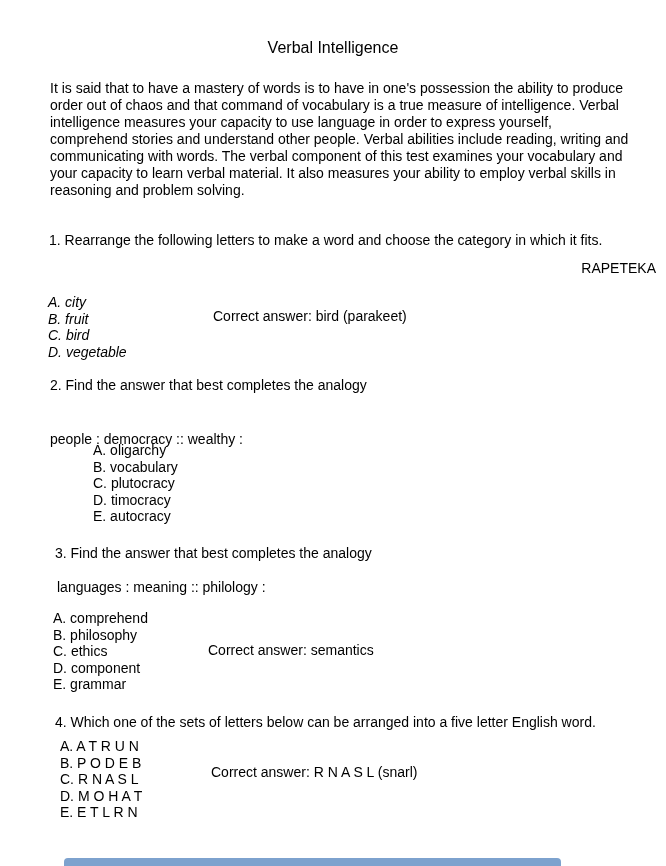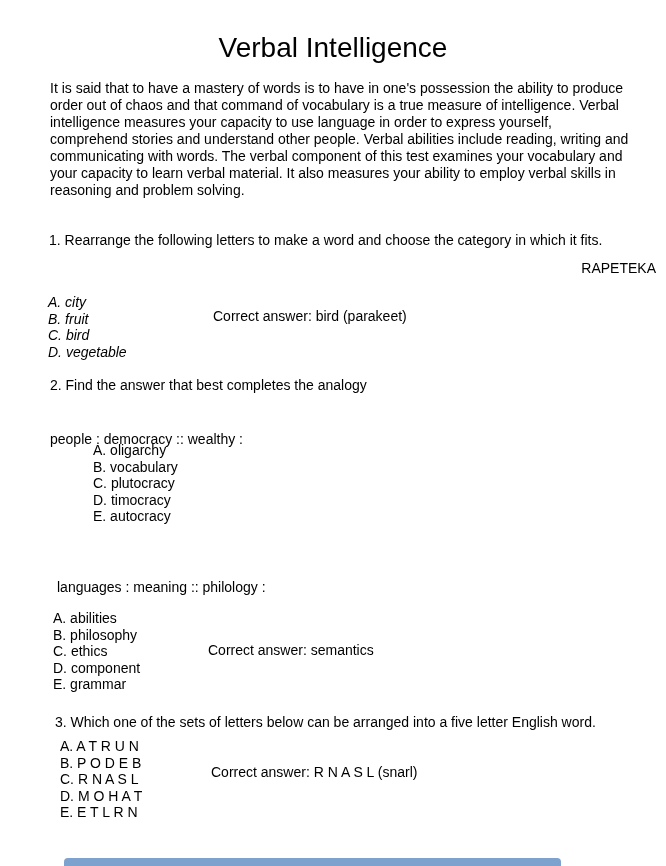--- a/index.html
+++ b/index.html
@@ -9,21 +9,21 @@
     height: 866px;
     background: #ffffff;
     color: #000000;
     font-family: "Liberation Sans", sans-serif;
     overflow: hidden;
   }
   .abs { position: absolute; }
   .title {
     top: 32px; left: 0; width: 666px;
     text-align: center;
-    font-size: 28px;
+    font-size: 16px;
     font-weight: 400;
     line-height: 32px;
     white-space: nowrap;
   }
   .intro {
     top: 80px; left: 50px; width: 592px;
     font-size: 14px;
     line-height: 17px;
     white-space: pre-line;
   }
@@ -73,31 +73,32 @@
   <div class="abs label" style="top:377px; left:50px;">2. Find the answer that best completes the analogy</div>
   <div class="abs stem" style="top:398px; left:50px;margin-top:33px;">people : democracy :: wealthy :</div>
   <div class="abs opts" style="top:442px; left:48px;margin-left:45px;">
     <div class="opt">A. oligarchy</div>
     <div class="opt">B. vocabulary</div>
     <div class="opt">C. plutocracy</div>
     <div class="opt">D. timocracy</div>
     <div class="opt">E. autocracy</div>
   </div>
 
+  <div class="abs label" style="top:545px; left:55px;">3. Find the answer that best completes the analogy</div>
   <div class="abs stem" style="top:579px; left:57px;">languages : meaning :: philology :</div>
   <div class="abs opts" style="top:610px; left:53px;">
-    <div class="opt">A. abilities</div>
+    <div class="opt">A. comprehend</div>
     <div class="opt">B. philosophy</div>
     <div class="opt">C. ethics</div>
     <div class="opt">D. component</div>
     <div class="opt">E. grammar</div>
   </div>
   <div class="abs ans" style="top:642px; left:208px;">Correct answer: semantics</div>
 
-  <div class="abs label" style="top:714px; left:55px;">3. Which one of the sets of letters below can be arranged into a five letter English word.</div>
+  <div class="abs label" style="top:714px; left:55px;">4. Which one of the sets of letters below can be arranged into a five letter English word.</div>
   <div class="abs opts" style="top:738px; left:60px;">
     <div class="opt">A. A T R U N</div>
     <div class="opt">B. P O D E B</div>
     <div class="opt">C. R N A S L</div>
     <div class="opt">D. M O H A T</div>
     <div class="opt">E. E T L R N</div>
   </div>
   <div class="abs ans" style="top:764px; left:211px;">Correct answer: R N A S L (snarl)</div>
 
   <div class="abs scrollbar-thumb" style="background: rgb(125, 162, 206);"></div>

